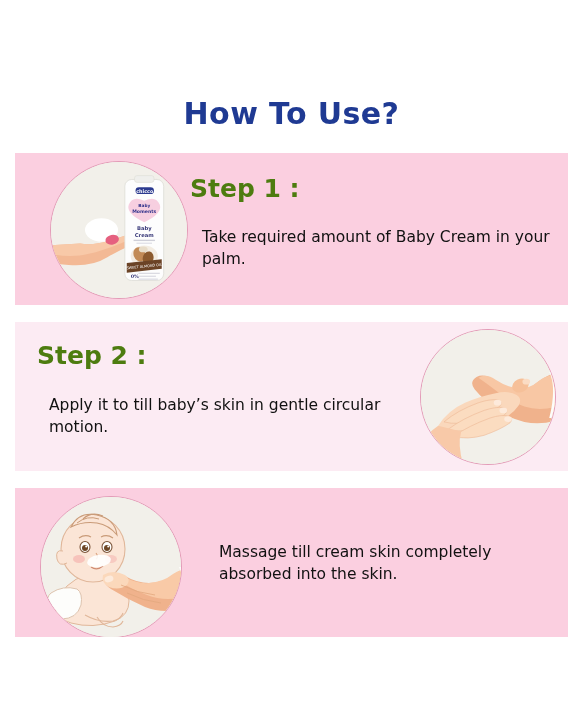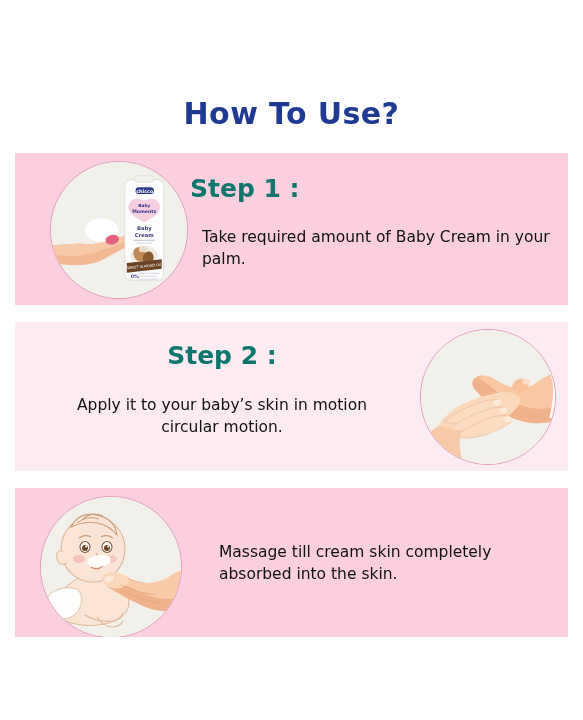--- a/index.html
+++ b/index.html
@@ -50,28 +50,28 @@
   
   .txt {
     position: absolute;
     top: 0;
     height: 100%;
     display: flex;
     flex-direction: column;
     justify-content: center;
   }
   .band-1 .txt { left: 175px; width: 375px; }
-  .band-2 .txt { left: 22px;  width: 370px; text-align: center; }
+  .band-2 .txt { left: 22px;  width: 370px; }
   .band-3 .txt { left: 192px; width: 360px; }
 
   .step-head {
     font-family: "DejaVu Sans", sans-serif;
     font-size: 25px;
     font-weight: bold;
-    color: #0f766e;
+    color: #4d7c0f;
     margin: 0 0 12px 0;
     line-height: 1.05;
   }
   .step-body {
     font-family: "DejaVu Sans", sans-serif;
     font-size: 15.5px;
     font-weight: 400;
     color: #111111;
     line-height: 1.42;
     margin: 12px;
@@ -158,21 +158,21 @@
     <div class="txt">
       <div class="step-head">Step 1 :</div>
       <div class="step-body">Take required amount of Baby Cream in your palm.</div>
     </div>
   </div>
 
   <div class="band band-2">
 
     <div class="txt">
       <div class="step-head">Step 2 :</div>
-      <div class="step-body">Apply it to your baby’s skin in motion circular motion.</div>
+      <div class="step-body">Apply it to till baby’s skin in gentle circular motion.</div>
     </div>
 
     <div class="circle circ-2">
       <svg viewBox="0 0 140 140" xmlns="http://www.w3.org/2000/svg">
         <rect class="scene-bg" x="0" y="0" width="140" height="140"></rect>
 
         <path d="M148 42 L148 92 Q128 100 108 96 Q92 92 80 84 Q66 74 56 62 Q50 54 58 49 Q66 45 76 52 Q88 60 100 62 Q112 63 120 56 Q130 47 148 42 Z" fill="#f0b28c"></path>
         <path d="M148 46 L148 78 Q126 86 108 80 Q94 75 82 66 Q70 57 60 50 Q68 45 78 52 Q90 60 102 61 Q114 61 122 54 Q132 46 148 46 Z" fill="#f8c7a4"></path>
 
         <ellipse cx="104" cy="58" rx="9" ry="7" fill="#f6c099" transform="rotate(-25 104 58)"></ellipse>

